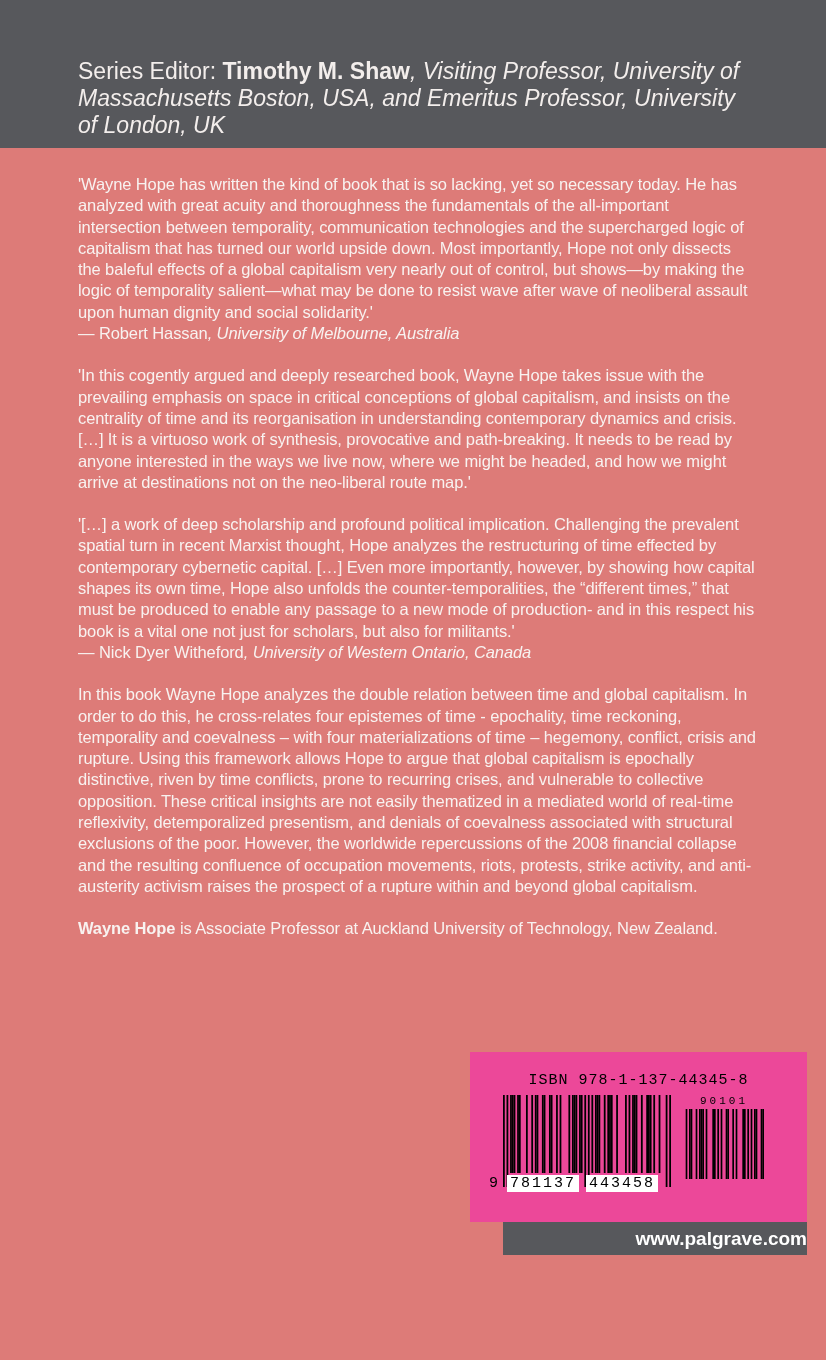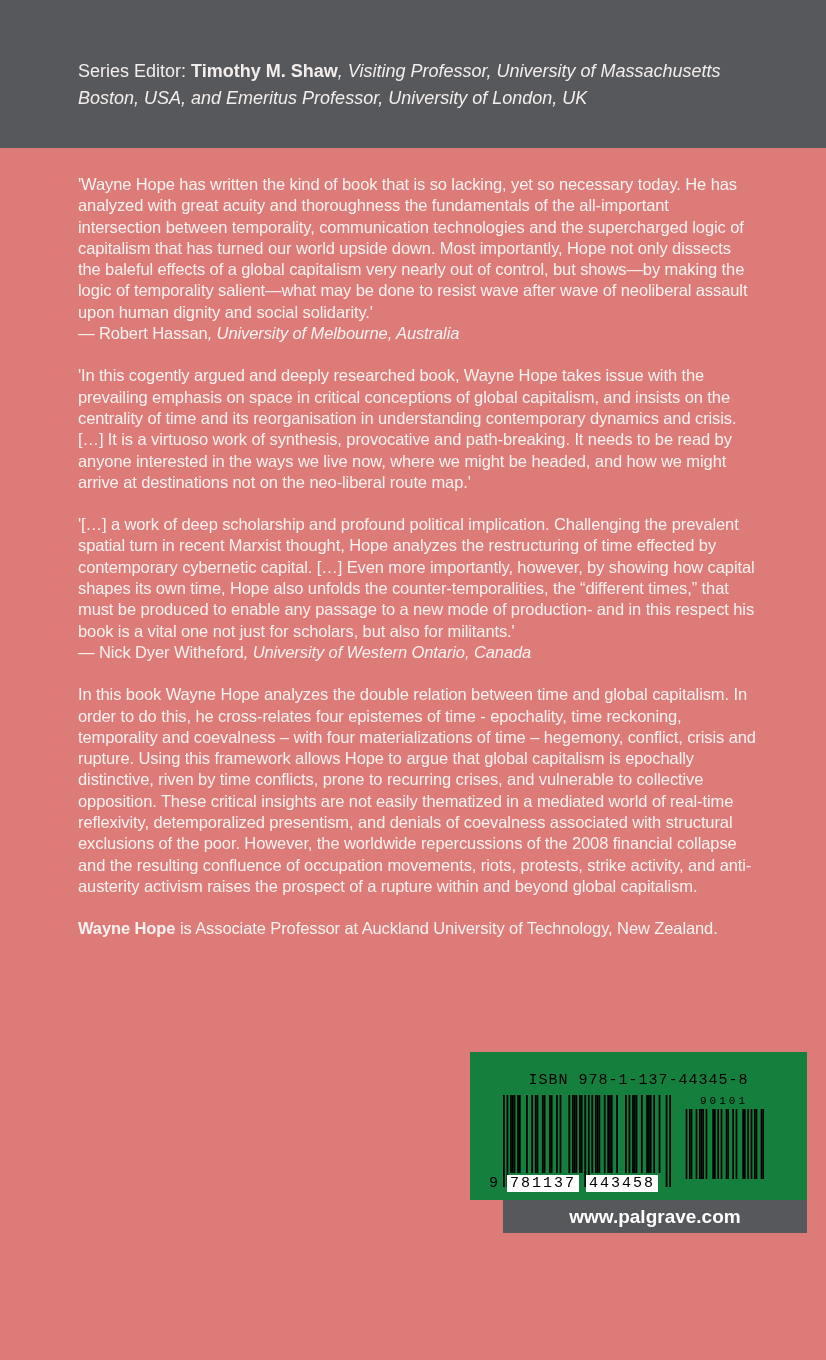--- a/index.html
+++ b/index.html
@@ -7,21 +7,21 @@
     position:relative;width:826px;height:1360px;overflow:hidden;
     background:#dd7b78;
     font-family:"Liberation Sans",sans-serif;
     -webkit-font-smoothing:antialiased;
   }
   
   .band{
     position:absolute;top:0;left:0;width:826px;height:148px;
     background:#57585c;box-sizing:border-box;
     padding:58px 70px 0 78px;
-    color:#f3eeec;font-size:18px;line-height:27px;
+    color:#f3eeec;font-size:23px;line-height:27px;
   }
   .band b{font-weight:bold;}
   .band i{font-style:italic;}
   
   .content{
     position:absolute;top:148px;left:78px;width:678px;
     box-sizing:border-box;padding-top:26px;
     color:#f8f2f0;font-size:16.5px;line-height:21.3px;
     letter-spacing:-0.1px;
   }
@@ -32,21 +32,21 @@
   .attr i{font-style:italic;margin-top:48px;}
   .desc{margin:0 0 21px 0;}
   .author-line{margin:0;}
   .author-line b{font-weight:bold;}
   
   .logo{position:absolute;left:76px;top:1027px;color:#ffffff;}
   .logo-line1{font-size:63px;line-height:68px;letter-spacing:1px;font-weight:400;}
   .logo-line2{font-size:51px;line-height:54px;letter-spacing:3px;margin-top:4px;font-weight:400;}
   
   .barcode{position:absolute;left:470px;top:1052px;width:337px;}
-  .bc-white{background:#15803d;height:148px;box-sizing:border-box;padding-top:20px;}
+  .bc-white{background:#ec4899;height:170px;box-sizing:border-box;padding-top:20px;}
   .isbn{
     text-align:center;color:#000;
     font-family:"Liberation Mono",monospace;font-size:15px;letter-spacing:1px;
   }
   .bc-row{display:flex;align-items:flex-start;padding-left:33px;margin-top:6px;}
   .bc-main{position:relative;}
   .bc-main svg{width:168px;height:92px;display:block;}
   .bc-digits{
     position:absolute;left:-14px;bottom:-5px;
     display:flex;color:#000;
@@ -55,21 +55,21 @@
   .bc-digits .grp{background:#ffffff;padding:0 3px;white-space:nowrap;}
   .bc-digits .d9{background:transparent;padding:0 2px 0 0;}
   .bc-addon{margin-left:13px;}
   .addon-digits{
     text-align:center;color:#000;margin-bottom:2px;
     font-family:"Liberation Mono",monospace;font-size:11px;letter-spacing:3px;
   }
   .bc-addon svg{width:80px;height:70px;display:block;}
   .site-band{
     background:#57585c;height:33px;line-height:33px;
-    color:#ffffff;text-align:center;font-weight:bold;font-size:19px;margin-left:33px;
+    color:#ffffff;text-align:right;font-weight:bold;font-size:19px;margin-left:33px;
   }
   
   .credit{position:absolute;left:80px;top:1238px;color:#f5ebe9;font-size:17px;}
   svg rect{fill:#000;}
 </style>
 </head>
 <body>
 
 <div class="page">
 

